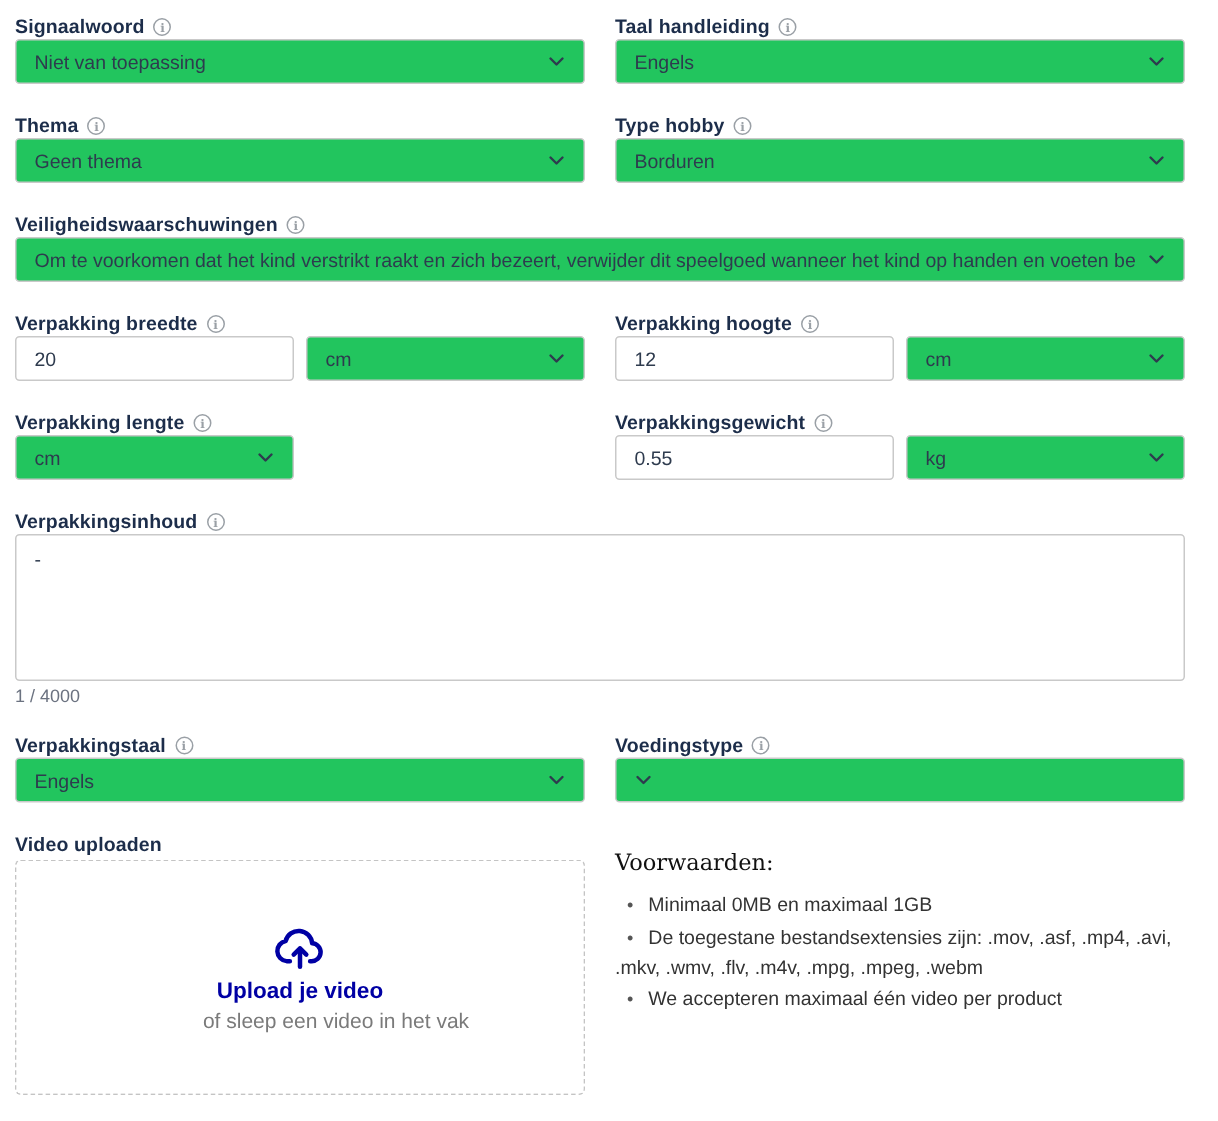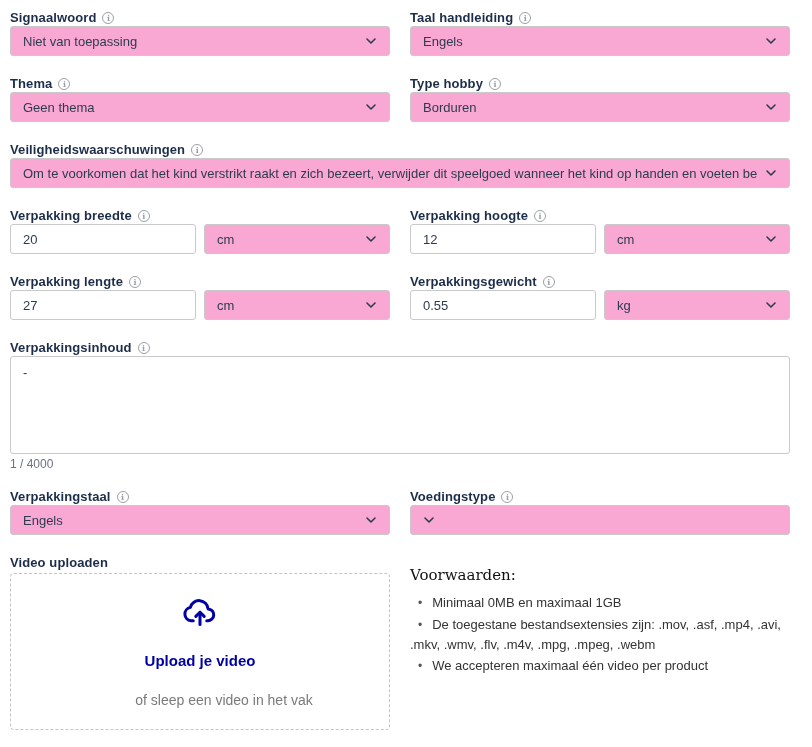--- a/index.html
+++ b/index.html
@@ -51,21 +51,21 @@
     cursor: default;
   }
   .select {
     display: flex;
     align-items: center;
     justify-content: space-between;
     height: 30px;
     box-sizing: border-box;
     border: 1px solid #c9c9c9;
     border-radius: 3px;
-    background: #f9a8d4;
+    background: #22c55e;
     padding: 0 12px;
     font-size: 13px;
     color: #2e3b4e;
     cursor: pointer;
   }
   .select .select-value {
     flex: 1;
     white-space: nowrap;
     overflow: hidden;
     margin-right: 8px;
@@ -128,21 +128,20 @@
     width: 380px;
     height: 157px;
     box-sizing: border-box;
     border: 1px dashed #c4c4c4;
     border-radius: 4px;
     display: flex;
     flex-direction: column;
     align-items: center;
     justify-content: center;
     cursor: pointer;
-    gap: 20px;
   }
   .upload-icon {
     width: 36px;
     height: 30px;
     stroke: #0000a4;
     fill: none;
     stroke-width: 2;
     stroke-linecap: round;
     stroke-linejoin: round;
     margin-bottom: 6px;
@@ -284,21 +283,20 @@
     </div>
   </div>
 
   <div class="grid2">
     <div class="field">
       <div class="label-row">
         <label>Verpakking lengte</label>
         <span class="info">i</span>
       </div>
       <div class="dim-row">
-        <input class="text-input" type="text" value="27" style="">
         <div class="select">
           <span class="select-value">cm</span>
           <svg class="chev" viewBox="0 0 12 12">
               <polyline points="2,4 6,8 10,4"></polyline>
             </svg>
         </div>
       </div>
     </div>
     <div class="field">
       <div class="label-row">

